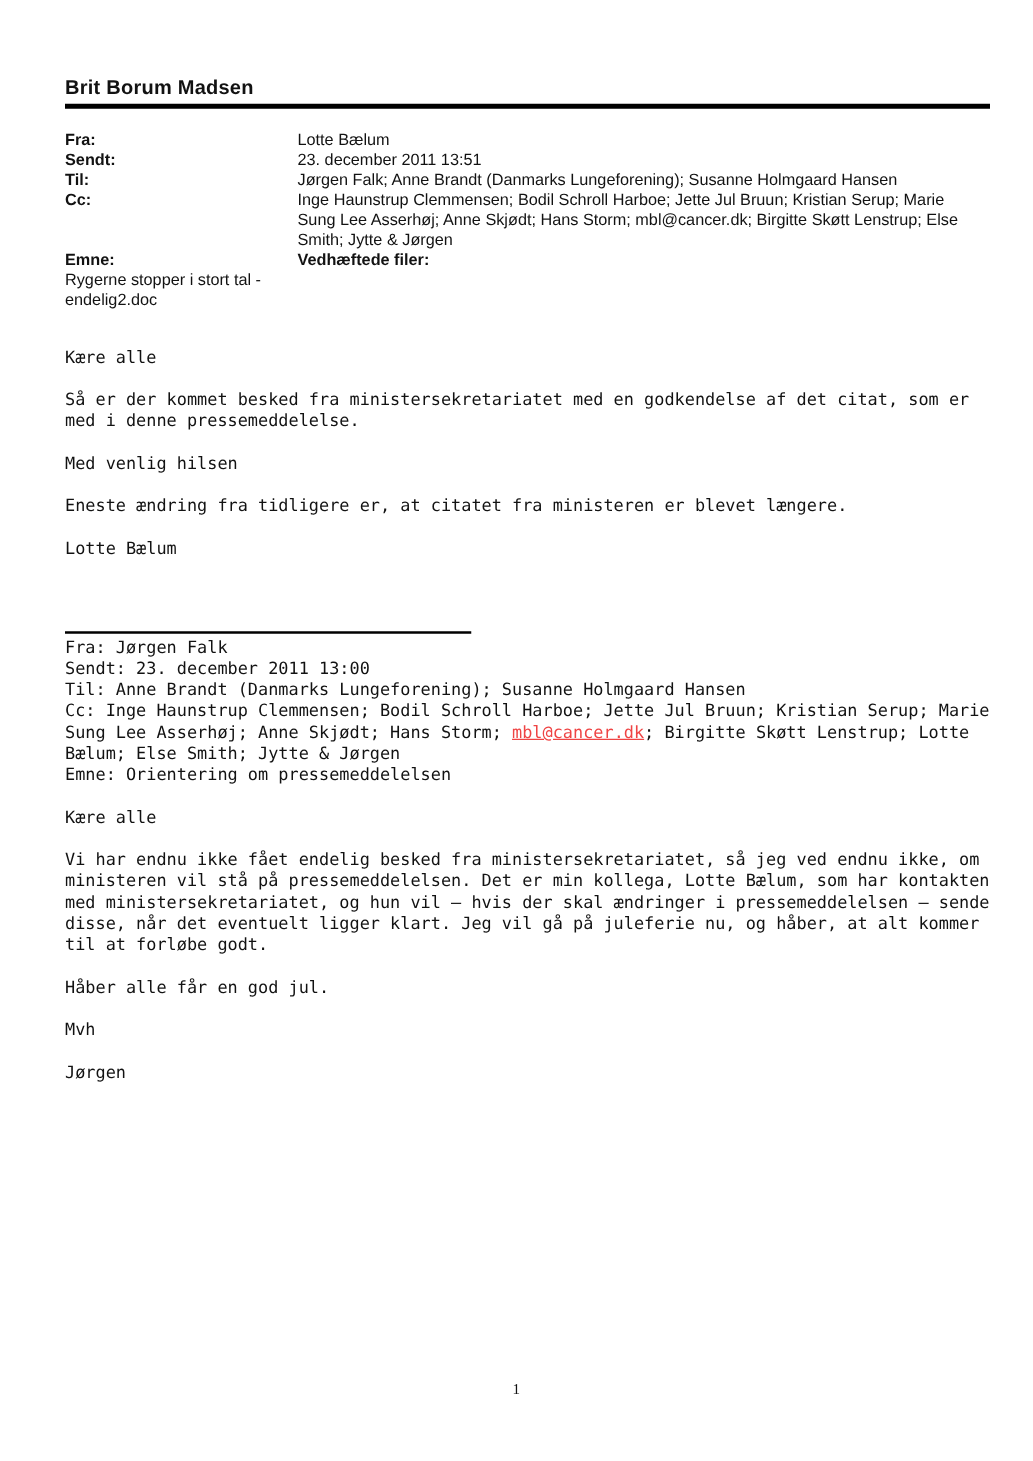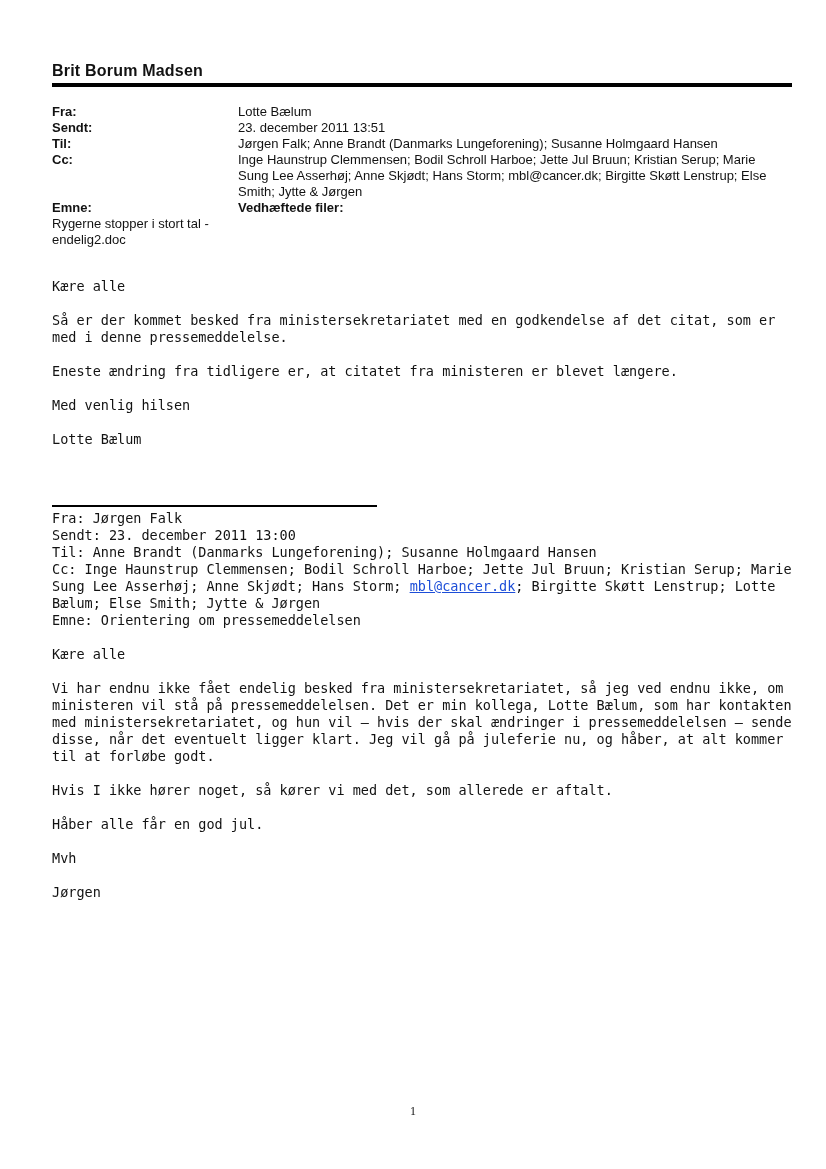--- a/index.html
+++ b/index.html
@@ -47,21 +47,21 @@
   .para { margin-bottom: 17px; }
   .para:last-child { margin-bottom: 0; }
   .quote-sep {
     width: 325px;
     border: 0;
     border-top: 2px solid #000;
     margin: 57px 0 3px 0;
   }
   .qline { line-height: 17px; }
   .email-link {
-    color: #1d4ed8;
+    color: #ef4444;
     text-decoration: underline;
   }
   .quoted-body { margin-top: 17px; }
   .page-num {
     position: absolute;
     left: 0;
     right: 0;
     bottom: 50px;
     text-align: center;
     font-family: "Liberation Serif", serif;
@@ -86,39 +86,38 @@
     <div class="lbl">Cc:</div>
     <div class="val">Inge Haunstrup Clemmensen; Bodil Schroll Harboe; Jette Jul Bruun; Kristian Serup; Marie Sung Lee Asserhøj; Anne Skjødt; Hans Storm; mbl@cancer.dk; Birgitte Skøtt Lenstrup; Else Smith; Jytte &amp; Jørgen</div>
     <div class="lbl">Emne:</div>
     <div class="lbl">Vedhæftede filer:</div>
     <div class="val">Rygerne stopper i stort tal - endelig2.doc</div>
   </div>
 
   <div class="mono body-block">
     <div class="para">Kære alle</div>
     <div class="para">Så er der kommet besked fra ministersekretariatet med en godkendelse af det citat, som er med i denne pressemeddelelse.</div>
+    <div class="para">Med venlig hilsen</div>
     <div class="para">Eneste ændring fra tidligere er, at citatet fra ministeren er blevet længere.</div>
-    <div class="para">Med venlig hilsen</div>
     <div class="para">Lotte Bælum</div>
   </div>
 
   <hr class="quote-sep">
 
   <div class="mono">
     <div class="qline">Fra: Jørgen Falk</div>
     <div class="qline">Sendt: 23. december 2011 13:00</div>
     <div class="qline">Til: Anne Brandt (Danmarks Lungeforening); Susanne Holmgaard Hansen</div>
     <div class="qline"><span>Cc: Inge Haunstrup Clemmensen; Bodil Schroll Harboe; Jette Jul Bruun; Kristian Serup; Marie Sung Lee Asserhøj; Anne Skjødt; Hans Storm; </span><span class="email-link">mbl@cancer.dk</span><span>; Birgitte Skøtt Lenstrup; Lotte Bælum; Else Smith; Jytte &amp; Jørgen</span></div>
     <div class="qline">Emne: Orientering om pressemeddelelsen</div>
   </div>
 
   <div class="mono quoted-body">
     <div class="para">Kære alle</div>
     <div class="para">Vi har endnu ikke fået endelig besked fra ministersekretariatet, så jeg ved endnu ikke, om ministeren vil stå på pressemeddelelsen. Det er min kollega, Lotte Bælum, som har kontakten med ministersekretariatet, og hun vil – hvis der skal ændringer i pressemeddelelsen – sende disse, når det eventuelt ligger klart. Jeg vil gå på juleferie nu, og håber, at alt kommer til at forløbe godt.</div>
-    <div class="para">Hvis I ikke hører noget, så kører vi med det, som allerede er aftalt.</div>
     <div class="para">Håber alle får en god jul.</div>
     <div class="para">Mvh</div>
     <div class="para">Jørgen</div>
   </div>
 
   <div class="page-num">1</div>
 
 </div>
 
 </body></html>

